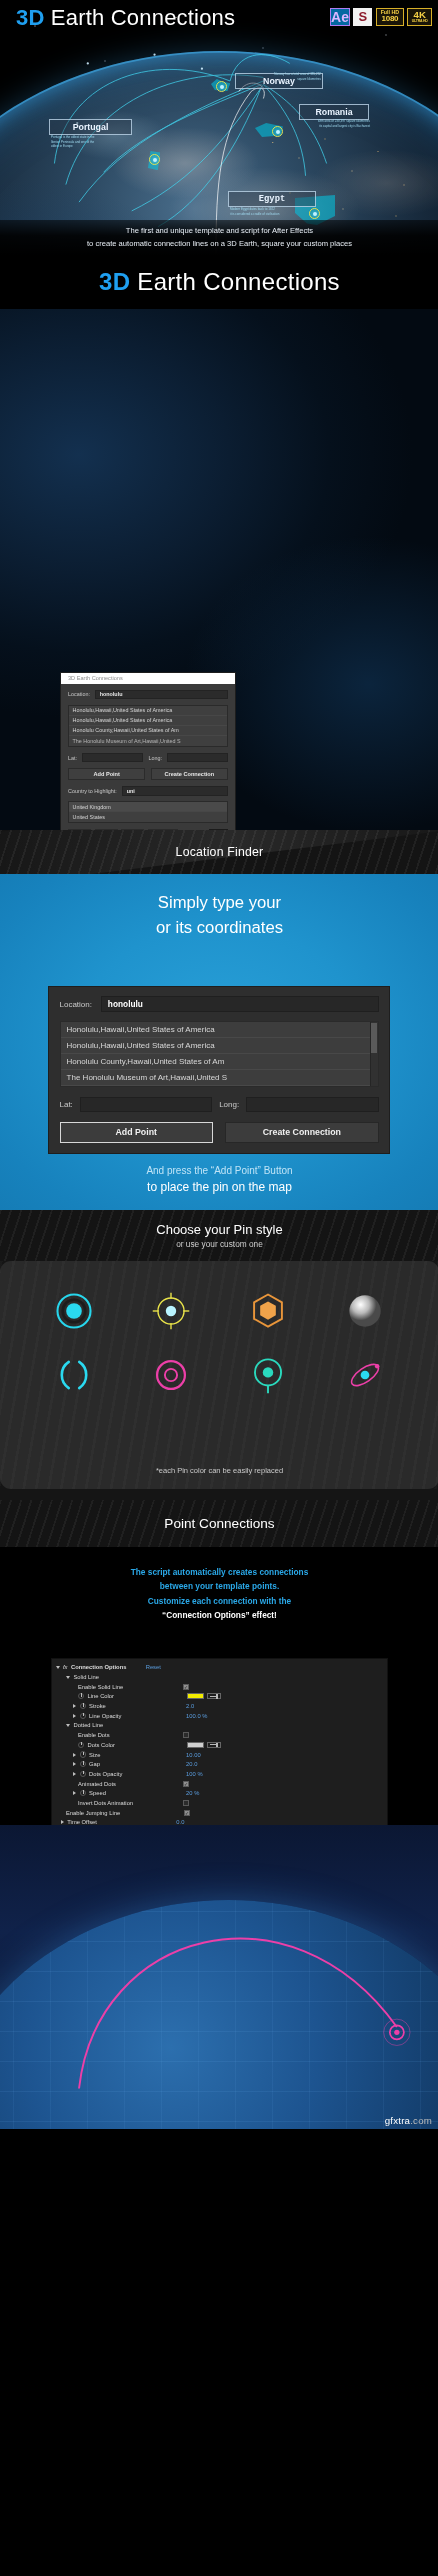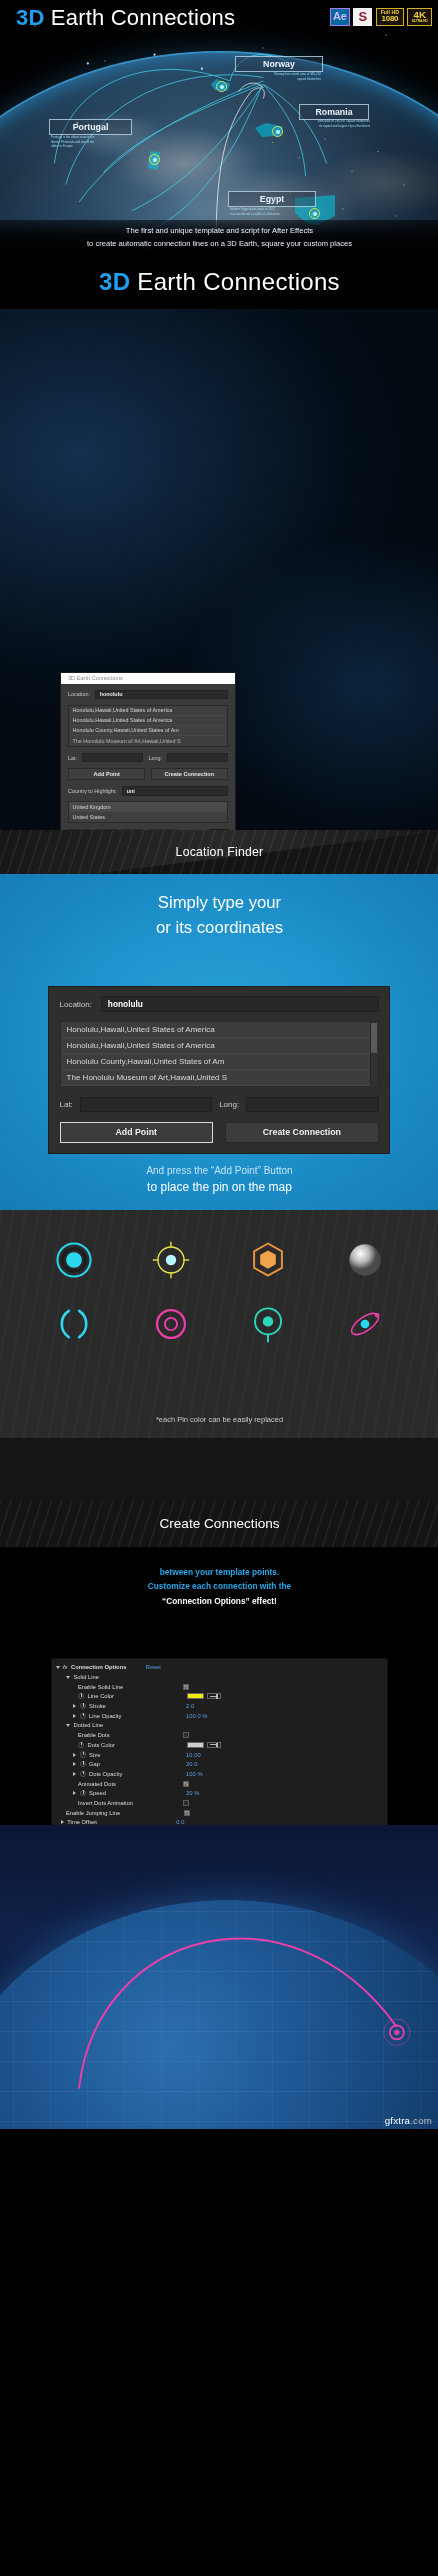--- a/index.html
+++ b/index.html
@@ -58,21 +58,21 @@
       radial-gradient(0.9px 0.9px at 79px 77px,#ffe0a8,transparent),
       radial-gradient(0.9px 0.9px at 132px 84px,#ffcf80,transparent);
     opacity:.85;
   }
   .hero-arcs { position:absolute; inset:0; }
   .hero-title { position:absolute; left:16px; top:5.3px; font-size:22px; font-weight:300; letter-spacing:0.2px; }
   .hero-title b { color:#1f9ff0; font-weight:700; }
   .badges { position:absolute; right:7px; top:8px; display:flex; gap:3.5px; align-items:center; }
   .badge { height:17.6px; display:flex; align-items:center; justify-content:center;
            font-size:8px; font-weight:700; line-height:1; }
-  .badge-ae { width:19.3px; border:1.3px solid #b07cf0; color:#d9b7ff; background:#0369a1; font-size:11px; }
+  .badge-ae { width:19.3px; border:1.3px solid #b07cf0; color:#d9b7ff; background:#0369a1; font-size:14px; }
   .badge-s  { width:19.3px; background:#f2f2f2; color:#8c1a2b; font-size:13px; font-weight:700; }
   .badge-hd { width:28px; background:#1a1508; border:0.9px solid #d8b028; color:#f5d045;
               flex-direction:column; gap:0; font-size:5.3px; padding:0.9px 0; }
   .badge-hd span:last-child { font-size:8px; letter-spacing:-0.3px; }
   .badge-4k { width:24.6px; background:#1a1508; border:0.9px solid #d8b028; color:#f5d045;
               flex-direction:column; gap:0; padding:0.9px 0; }
   .badge-4k span:first-child { font-size:9.7px; font-weight:700; }
   .badge-4k span:last-child { font-size:3.5px; letter-spacing:-0.2px; }
   .label-box { position:absolute; border:0.9px solid rgba(200,225,245,.75);
                background:rgba(40,55,72,.42); color:#eaf4ff;
@@ -180,21 +180,21 @@
   .blue-foot .l2 { font-size:12px; color:#ffffff; font-weight:400; }
 
   
   .pinsec { position:relative; width:439px; height:290px; background:#151515; overflow:hidden; }
   .pinsec-head { position:relative; height:51px; background:#141414; overflow:hidden;
     display:flex; flex-direction:column; align-items:center; justify-content:center; }
   .pinsec-head::before { content:""; position:absolute; inset:0;
     background:repeating-linear-gradient(108deg, rgba(255,255,255,.05) 0 1.8px, transparent 1.8px 9.7px); }
   .pinsec-head .h1 { position:relative; font-size:13px; font-weight:400; }
   .pinsec-head .h2 { position:relative; font-size:8.3px; font-weight:300; color:#cfcfcf; margin-top:2.6px; }
-  .pinsec-body { position:relative; height:228px; background:#2a2a2a; }
+  .pinsec-body { position:relative; height:228px; background:#2a2a2a;border-radius:11px; }
   .pinsec-body::before { content:""; position:absolute; inset:0;
     background:repeating-linear-gradient(100deg, rgba(255,255,255,.025) 0 2.6px, transparent 2.6px 12.3px); }
   .pinrow { position:relative; display:flex; justify-content:space-around; align-items:center;
             padding:0 26px; height:76px; }
   .pinnote { position:absolute; left:0; right:0; bottom:14px; text-align:center;
              font-size:7.5px; color:#c9c9c9; font-weight:300; }
 
   
   .ccsec { position:relative; width:439px; height:325px; background:#000; }
   .cchead { height:47px; background:#141414; position:relative; overflow:hidden;
@@ -274,40 +274,40 @@
   <div class="country-hl" style="left:211px;top:79px;width:19.3px;height:12.3px;clip-path:polygon(0 40%,30% 0,60% 20%,100% 35%,85% 100%,20% 90%);"></div>
   <div class="country-hl" style="left:255px;top:123px;width:28px;height:14px;clip-path:polygon(0 35%,40% 0,100% 25%,92% 90%,25% 100%);"></div>
   <div class="country-hl" style="left:148px;top:151px;width:12.3px;height:19.3px;clip-path:polygon(20% 0,100% 8%,80% 100%,0 88%);"></div>
   <div class="country-hl" style="left:295px;top:195px;width:40px;height:30px;clip-path:polygon(0 10%,100% 0,100% 70%,55% 100%,30% 95%,0 60%);"></div>
 
   <div class="pin-ring" style="left:216px;top:81px;"></div>
   <div class="pin-ring" style="left:272px;top:126px;"></div>
   <div class="pin-ring" style="left:149px;top:154px;"></div>
   <div class="pin-ring" style="left:309px;top:208px;"></div>
 
-  <div class="label-box" style="left:235px;top:56px;width:88px;">
+  <div class="label-box" style="left:235px;top:73px;width:88px;">
     <span>Norway</span>
   </div>
   <div class="label-sub" style="left:253px;top:72px;width:68px;white-space:pre-line;">Norway has a total area of 385,252
 square kilometres</div>
 
   <div class="label-box" style="left:299px;top:104px;width:70px;">
     <span>Romania</span>
   </div>
   <div class="label-sub" style="left:302px;top:119px;width:68px;white-space:pre-line;">With area of 238,397 square kilometres
 its capital and largest city is Bucharest</div>
 
   <div class="label-box" style="left:49px;top:119px;width:83px;">
     <span>Portugal</span>
   </div>
   <div class="label-sub" style="left:51px;top:135px;width:61px;text-align:left;white-space:pre-line;">Portugal is the oldest state in the
 Iberian Peninsula and one of the
 oldest in Europe</div>
 
-  <div class="label-box" style="left:228px;top:191px;width:88px;">
+  <div class="label-box" style="left:228px;top:191px;width:88px;font-family:Liberation Mono, monospace;">
     <span>Egypt</span>
   </div>
   <div class="label-sub" style="left:230px;top:207px;width:74px;text-align:left;white-space:pre-line;">Modern Egypt dates back to 1922
 it is considered a cradle of civilisation</div>
 
   <div class="hero-title">
     <b>3D</b><span> Earth Connections</span>
   </div>
 
   <div class="badges">
@@ -456,20 +456,24 @@
     </div>
   </div>
 
   <div class="blue-foot">
     <div class="l1">And press the “Add Point” Button</div>
     <div class="l2">to place the pin on the map</div>
   </div>
 </section>
 
 <section class="pinsec">
+  <div class="pinsec-head">
+    <div class="h1">Choose your Pin style</div>
+    <div class="h2">or use your custom one</div>
+  </div>
   <div class="pinsec-body">
 
     <div class="pinrow" style="padding-top:23px">
       <svg width="40" height="40" viewBox="0 0 46 46">
         <circle cx="23" cy="23" r="19" fill="none" stroke="#27d6ec" stroke-width="2.4"></circle>
         <circle cx="23" cy="23" r="13" fill="none" stroke="#1c1c1c" stroke-width="3"></circle>
         <circle cx="23" cy="23" r="9" fill="#2ad9f0"></circle>
       </svg>
       <svg width="40" height="40" viewBox="0 0 46 46">
         <circle cx="23" cy="23" r="15" fill="none" stroke="#e9e34a" stroke-width="1.6"></circle>
@@ -519,23 +523,24 @@
         <circle cx="37" cy="13" r="2.6" fill="#ec3fa8"></circle>
       </svg>
     </div>
 
     <div class="pinnote">*each Pin color can be easily replaced</div>
   </div>
 </section>
 
 <section class="ccsec">
   <div class="cchead">
-    <div class="t">Create Connections</div>
+    <div class="t">Point Connections</div>
   </div>
   <div class="ccdesc">
+    <div>The script automatically creates connections</div>
     <div>between your template points.</div>
     <div>Customize each connection with the</div>
     <div class="w">“Connection Options” effect!</div>
   </div>
 
   <div class="fxpanel">
     <div class="fx-line" style="padding-left:3.5px">
       <i class="tri"></i>
       <i style="font-style:italic;color:#ddd;margin-right:3.5px">fx</i>
       <span class="nm" style="font-weight:700">Connection Options</span>

